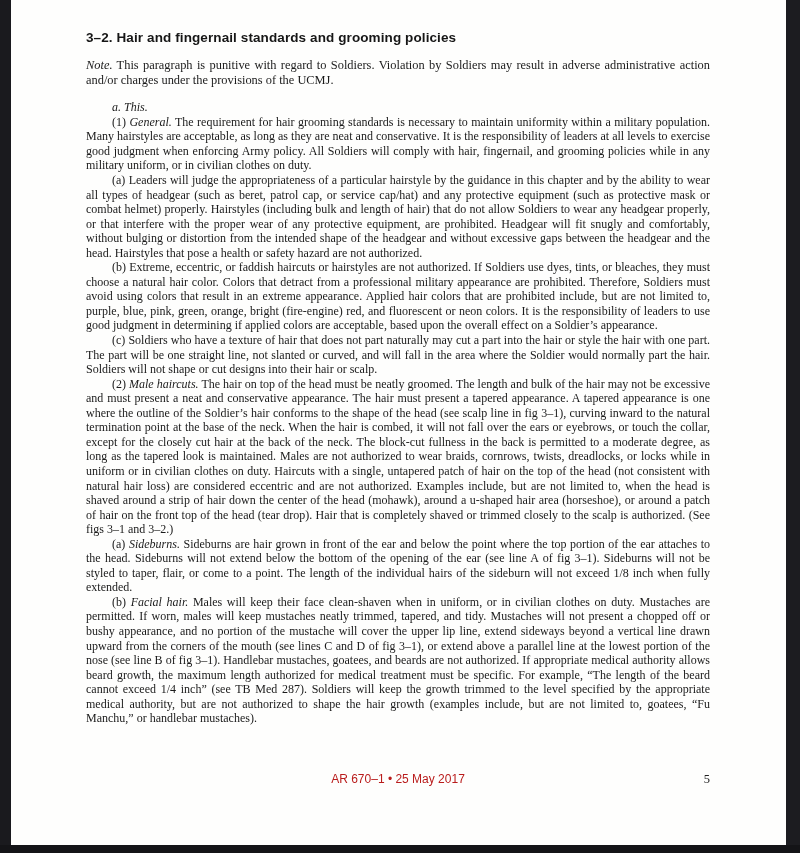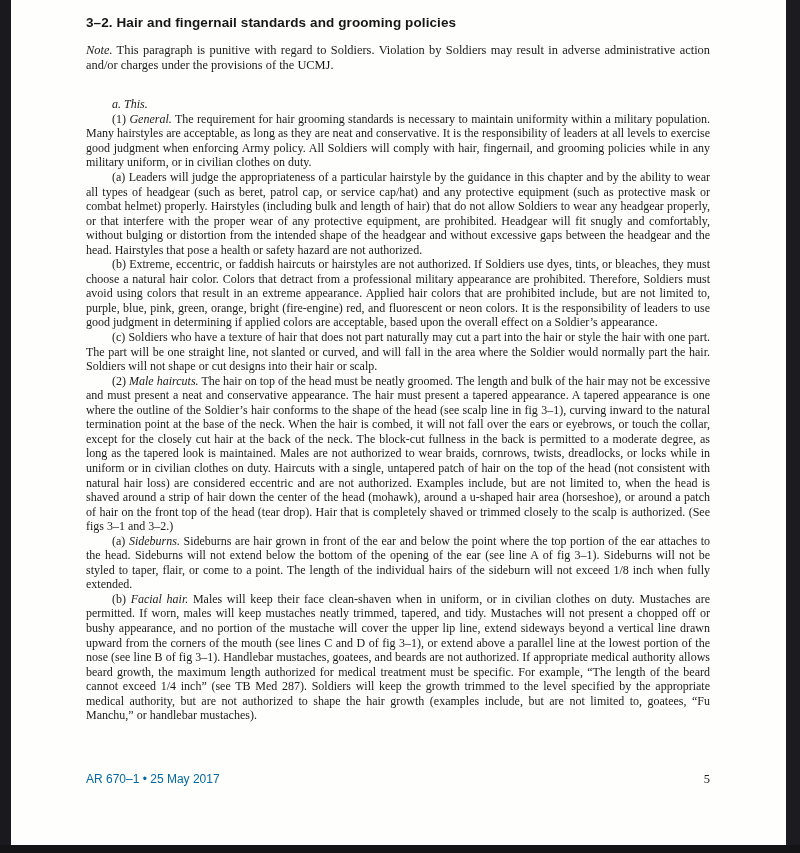--- a/index.html
+++ b/index.html
@@ -26,49 +26,49 @@
     color: #1a1a1a;
   }
 
   .section-heading {
     font-family: "Liberation Sans", sans-serif;
     font-size: 13.5px;
     font-weight: bold;
     line-height: 1.25;
     letter-spacing: 0.1px;
     color: #161616;
-    margin: 1px 0 11px 0;
+    margin: 16px 0 11px 0;
   }
 
   .para {
     font-size: 12px;
     line-height: 14.55px;
     text-align: justify;
     text-indent: 26px;
     margin: 0;
     color: #1a1a1a;
   }
   .para.no-indent { text-indent: 0; }
-  .para.note { margin-bottom: 24px; font-size: 12.4px; line-height: 15.2px; }
+  .para.note { margin-bottom: 12px; font-size: 12.4px; line-height: 15.2px; }
 
   .para i { font-style: italic; }
 
   .footer {
     position: absolute;
     left: 86px;
     top: 772px;
     width: 624px;
     height: 16px;
   }
   .footer-citation {
     display: block;
-    text-align: left;
+    text-align: center;
     font-family: "Liberation Sans", sans-serif;
     font-size: 12px;
-    color: #0369a1;
+    color: #b91c1c;
   }
   .page-number {
     position: absolute;
     right: 0;
     top: 0;
     font-family: "Liberation Serif", serif;
     font-size: 12.5px;
     color: #222222;
   }
 </style>

